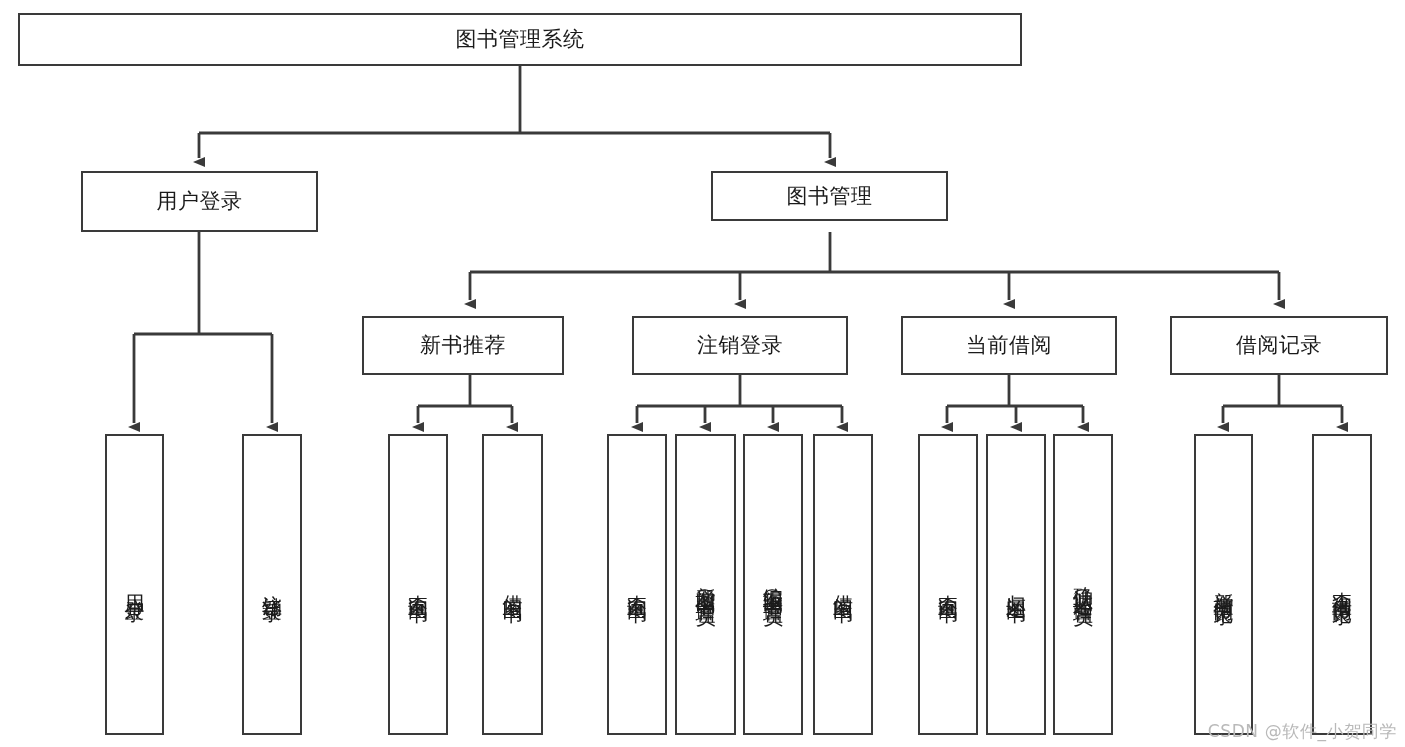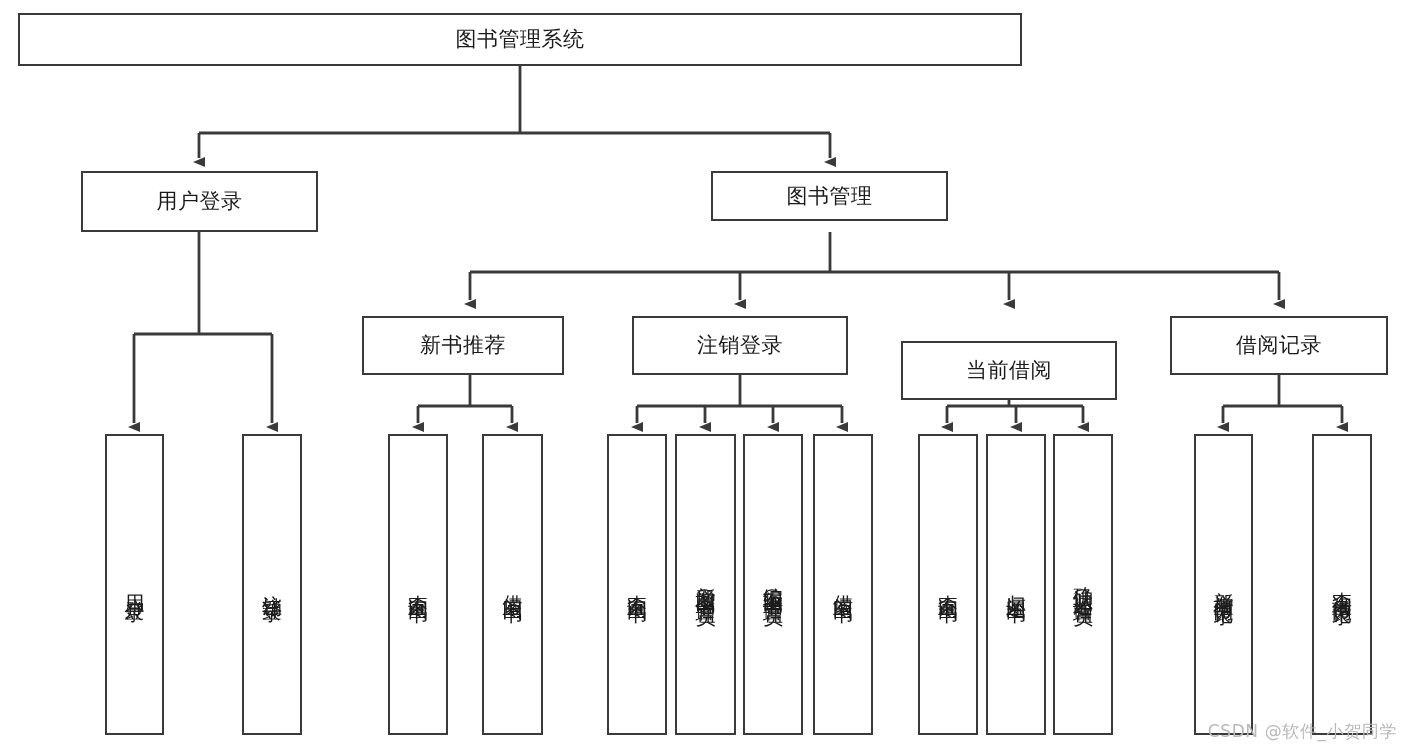--- a/index.html
+++ b/index.html
@@ -135,21 +135,21 @@
   <div class="node" style="left:711px; top:171px; width:237px; height:50px;">
     <span class="node-label">图书管理</span>
   </div>
 
   <div class="node" style="left:362px; top:316px; width:202px; height:59px;">
     <span class="node-label">新书推荐</span>
   </div>
   <div class="node" style="left:632px; top:316px; width:216px; height:59px;">
     <span class="node-label">注销登录</span>
   </div>
-  <div class="node" style="left:901px; top:316px; width:216px; height:59px;margin-top:25px;">
+  <div class="node" style="left:901px; top:316px; width:216px; height:59px;">
     <span class="node-label">当前借阅</span>
   </div>
   <div class="node" style="left:1170px; top:316px; width:218px; height:59px;">
     <span class="node-label">借阅记录</span>
   </div>
 
   <div class="node vertical" style="left:105px; top:434px; width:59px; height:301px;">
     <span class="node-label">用户登录</span>
   </div>
   <div class="node vertical" style="left:242px; top:434px; width:60px; height:301px;">

